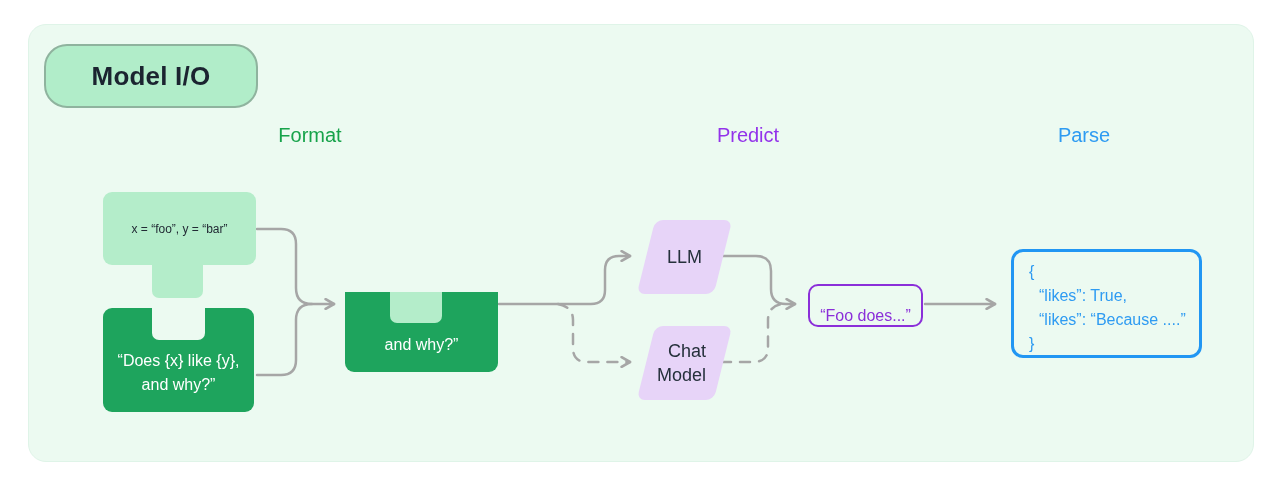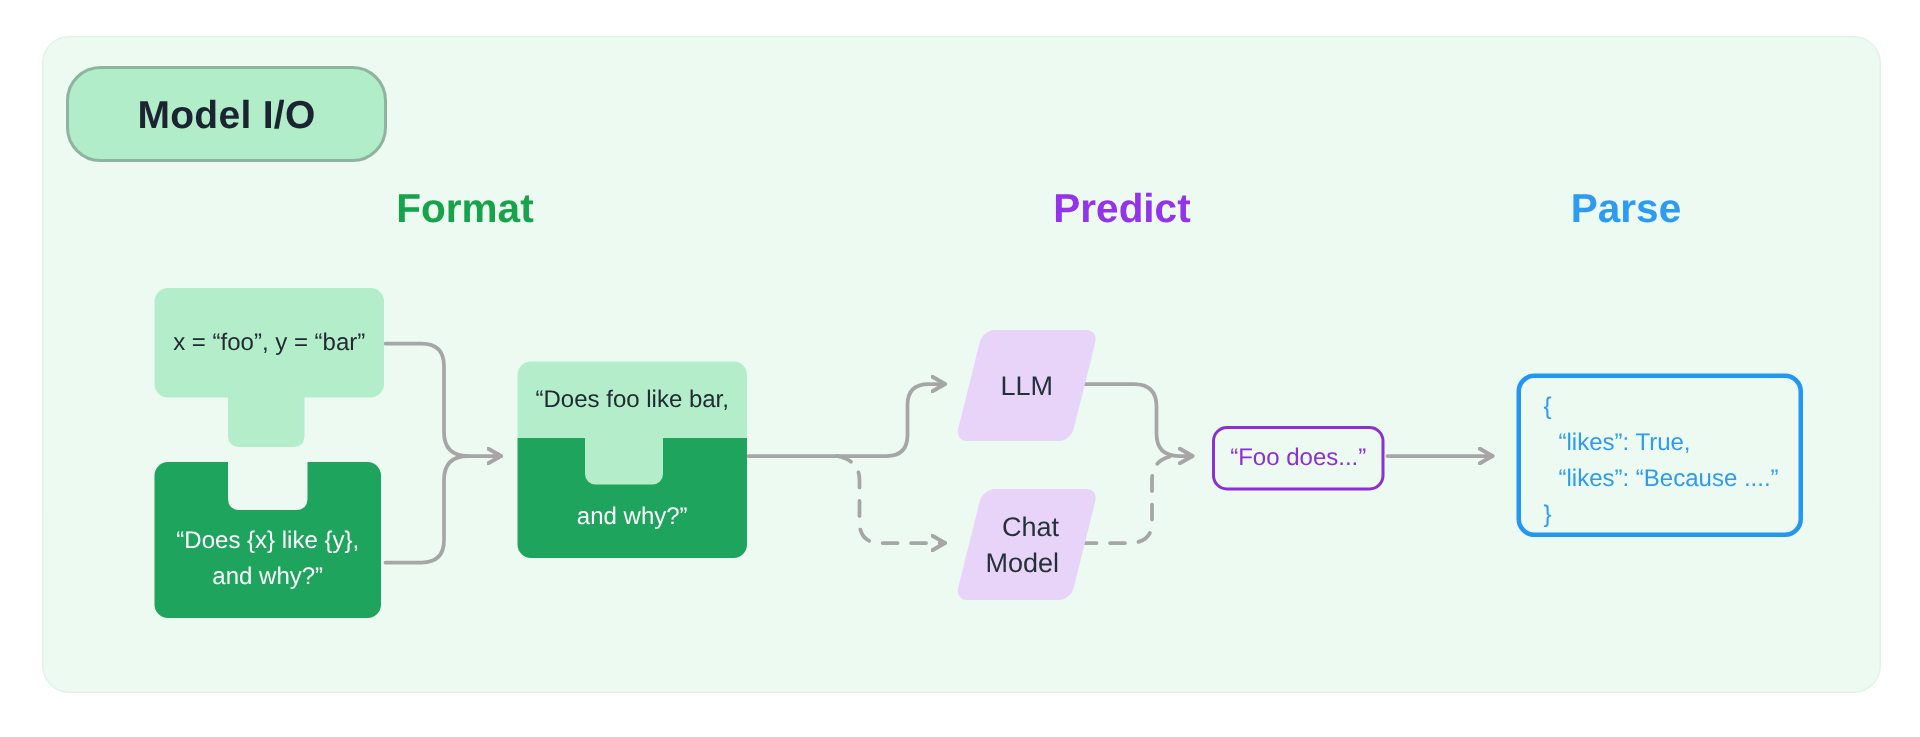--- a/index.html
+++ b/index.html
@@ -20,29 +20,29 @@
   }
   html,body{margin:0;padding:0;background:#ffffff;}
   body{font-family:"Liberation Sans", sans-serif;}
   .stage{position:relative;width:1280px;height:491px;background:#ffffff;overflow:hidden;}
   .card{position:absolute;left:28px;top:24px;width:1226px;height:438px;background:var(--card-bg);
         border:1px solid var(--card-border);border-radius:18px;box-sizing:border-box;}
   .badge{position:absolute;left:44px;top:44px;width:214px;height:64px;background:var(--badge-bg);
          border:2px solid var(--badge-border);border-radius:23px;box-sizing:border-box;
          display:flex;align-items:center;justify-content:center;
          font-size:26px;font-weight:700;color:#1B2430;letter-spacing:.2px;}
-  .heading{position:absolute;width:220px;top:124px;text-align:center;font-size:27px;font-weight:700;}
+  .heading{position:absolute;width:220px;top:124px;text-align:center;font-size:20px;font-weight:400;}
   .h-format{left:200px;color:var(--green-heading);}
   .h-predict{left:638px;color:var(--purple-heading);}
   .h-parse{left:974px;color:var(--blue-heading);}
 
   
   .piece-light-body{position:absolute;left:103px;top:192px;width:153px;height:73px;
         background:var(--light-green);border-radius:9px;display:flex;align-items:center;justify-content:center;
-        font-size:16px;color:var(--ink);}
+        font-size:12px;color:var(--ink);}
   .piece-light-tab{position:absolute;left:152px;top:263px;width:51px;height:35px;
         background:var(--light-green);border-radius:0 0 7px 7px;}
   .piece-dark{position:absolute;left:103px;top:308px;width:151px;height:104px;
         background:var(--dark-green);border-radius:9px;box-sizing:border-box;
         display:flex;flex-direction:column;align-items:center;justify-content:center;
         padding-top:26px;font-size:16px;line-height:24px;color:#ffffff;text-align:center;}
   .piece-dark-notch{position:absolute;left:49px;top:0;width:53px;height:32px;
         background:var(--card-bg);border-radius:0 0 7px 7px;}
 
   .combined-light{position:absolute;left:345px;top:241px;width:153px;height:51px;
@@ -58,21 +58,21 @@
   
   .para{position:absolute;width:77px;height:74px;background:var(--lavender);
         border-radius:8px;transform:skewX(-14deg);
         display:flex;flex-direction:column;align-items:center;justify-content:center;}
   .para span{transform:skewX(14deg);font-size:18px;color:#25303B;line-height:24px;}
   .para-llm{left:646px;top:220px;}
   .para-chat{left:646px;top:326px;}
 
   .completion-box{position:absolute;left:808px;top:284px;width:115px;height:43px;
         border:2.5px solid var(--purple-border);border-radius:10px;box-sizing:border-box;
-        display:flex;align-items:center;justify-content:center;
+        display:flex;align-items:flex-end;justify-content:center;
         font-size:16px;color:var(--purple-border);}
   .output-box{position:absolute;left:1011px;top:249px;width:191px;height:109px;
         border:3px solid var(--blue-border);border-radius:12px;box-sizing:border-box;
         padding:8px 0 0 15px;font-size:16px;line-height:24px;color:#2E9BF2;}
   .output-box .indent{padding-left:10px;}
   .output-box div{white-space:nowrap;}
 
   svg.connectors{position:absolute;left:0;top:0;width:1280px;height:491px;pointer-events:none;}
 </style>
 </head>
@@ -110,23 +110,20 @@
     <span>x = “foo”, y = “bar”</span>
   </div>
   <div class="piece-light-tab"></div>
 
   <div class="piece-dark">
     <div class="piece-dark-notch"></div>
     <span>“Does {x} like {y},</span>
     <span>and why?”</span>
   </div>
 
-  <div class="combined-light">
-    <span>“Does foo like bar,</span>
-  </div>
   <div class="combined-dark">
     <div class="combined-tab"></div>
     <span>and why?”</span>
   </div>
 
   <div class="para para-llm">
     <span>LLM</span>
   </div>
   <div class="para para-chat">
     <span>Chat</span>

